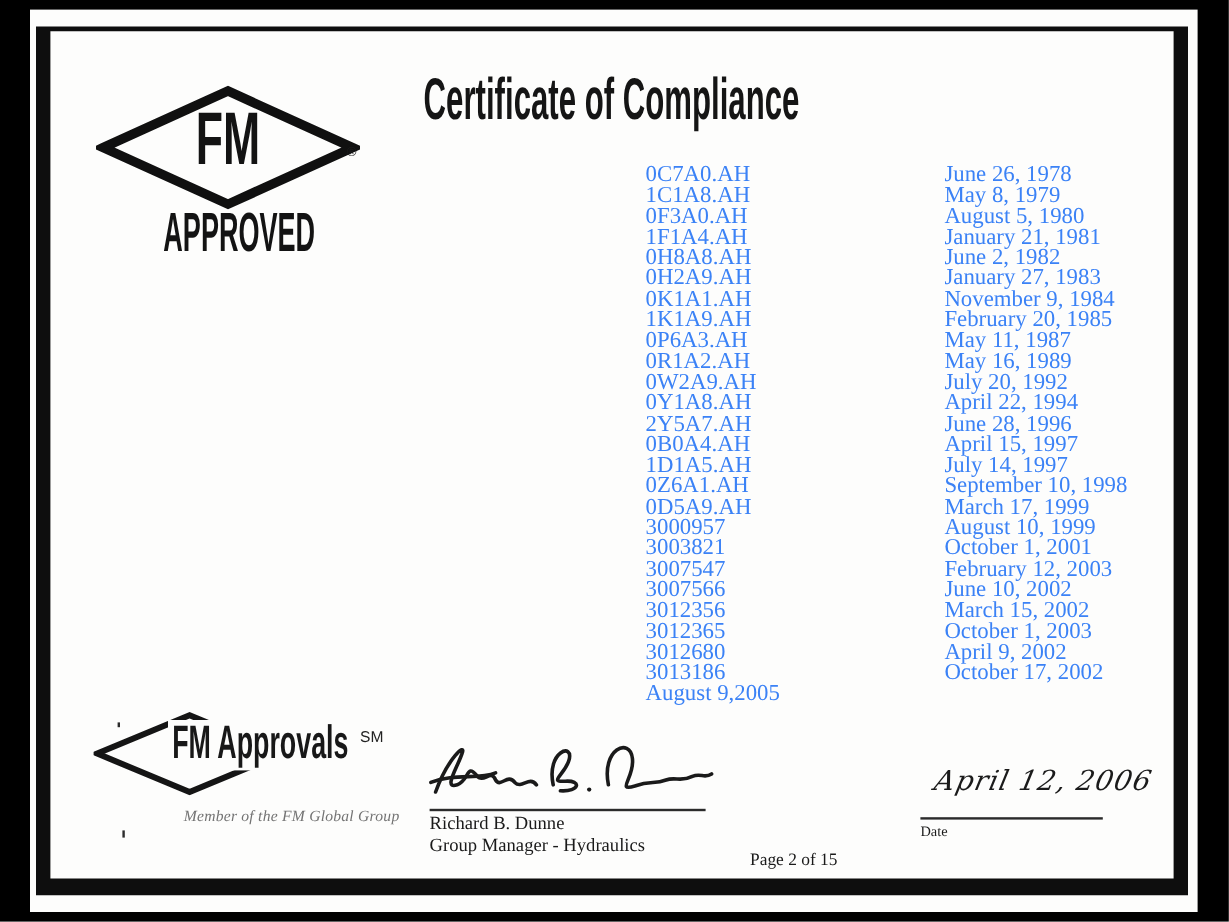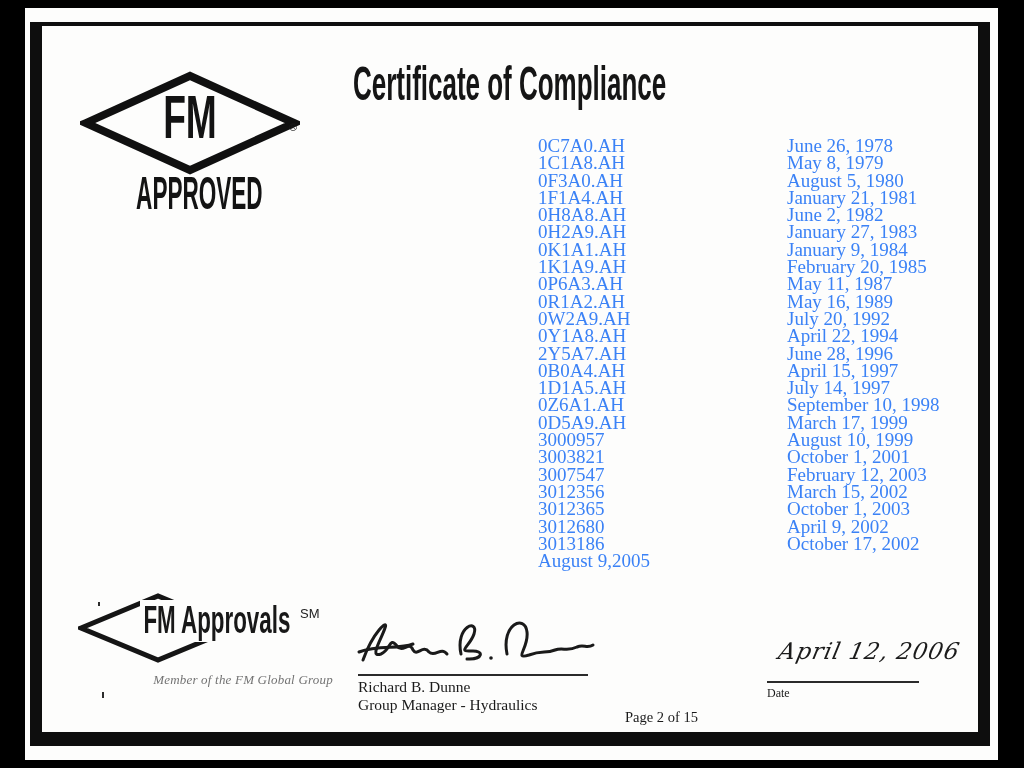--- a/index.html
+++ b/index.html
@@ -111,21 +111,21 @@
     <span class="record-date">June 2, 1982</span>
   </div>
 
   <div class="record-row">
     <span class="record-id">0H2A9.AH</span>
     <span class="record-date">January 27, 1983</span>
   </div>
 
   <div class="record-row">
     <span class="record-id">0K1A1.AH</span>
-    <span class="record-date">January 9, 1984</span>
+    <span class="record-date">November 9, 1984</span>
   </div>
 
   <div class="record-row">
     <span class="record-id">1K1A9.AH</span>
     <span class="record-date">February 20, 1985</span>
   </div>
 
   <div class="record-row">
     <span class="record-id">0P6A3.AH</span>
     <span class="record-date">May 11, 1987</span>
@@ -179,20 +179,24 @@
   <div class="record-row">
     <span class="record-id">3003821</span>
     <span class="record-date">October 1, 2001</span>
   </div>
 
   <div class="record-row">
     <span class="record-id">3007547</span>
     <span class="record-date">February 12, 2003</span>
   </div>
 
+  <div class="record-row">
+    <span class="record-id">3007566</span>
+    <span class="record-date">June 10, 2002</span>
+  </div>
 
   <div class="record-row">
     <span class="record-id">3012356</span>
     <span class="record-date">March 15, 2002</span>
   </div>
 
   <div class="record-row">
     <span class="record-id">3012365</span>
     <span class="record-date">October 1, 2003</span>
   </div>

